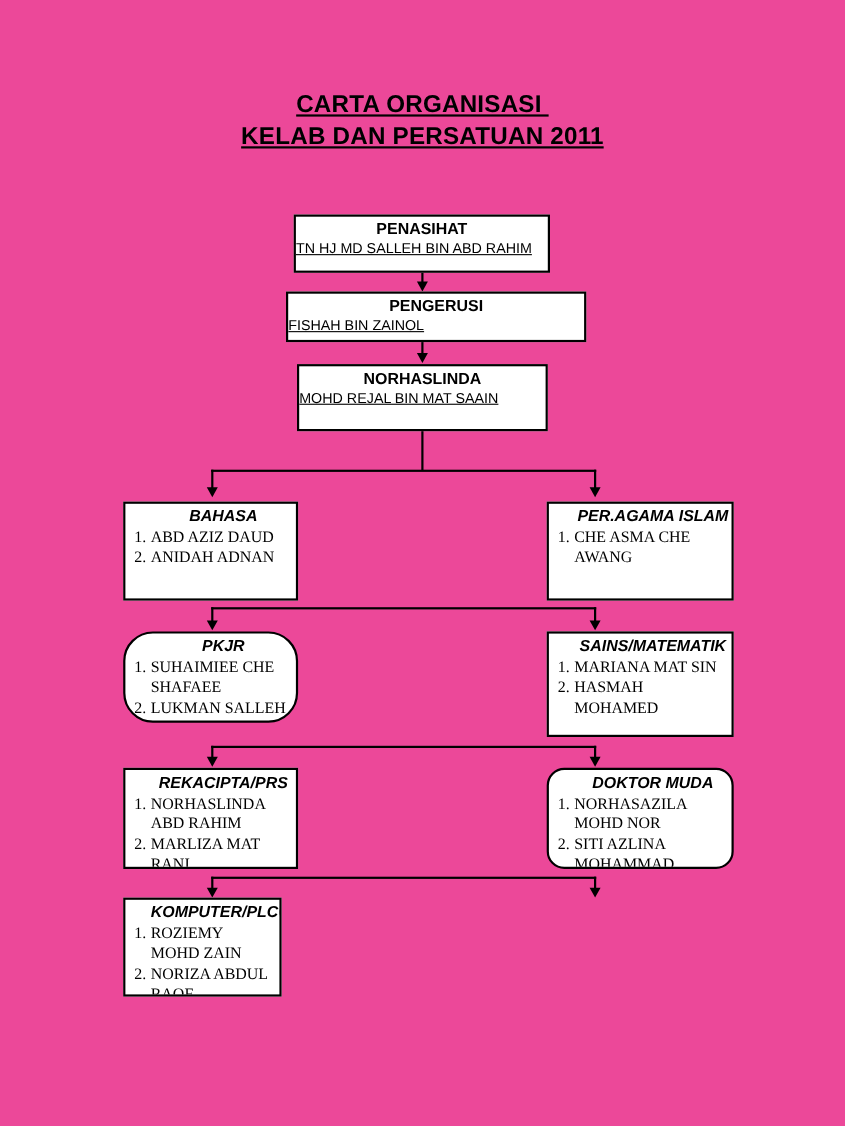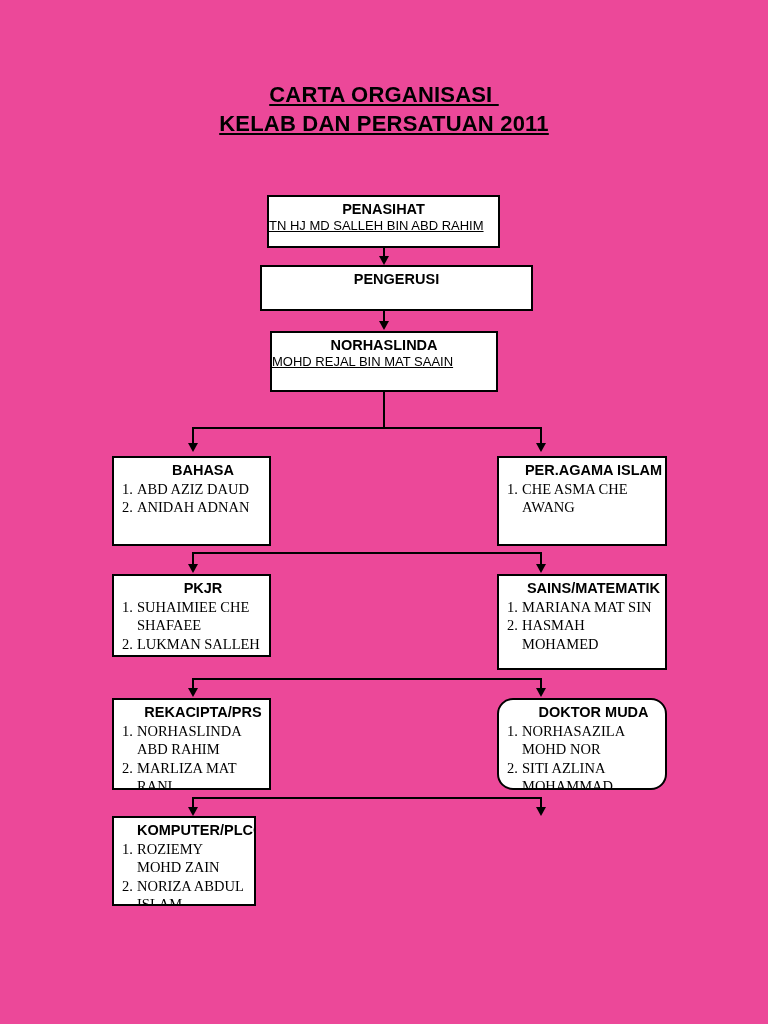--- a/index.html
+++ b/index.html
@@ -45,20 +45,21 @@
     overflow: hidden;
   }
   .node-title {
     text-align: center;
     font-size: 14.5px;
     font-weight: bold;
     line-height: 1.18;
     white-space: pre;
   }
   .node-title.ital {
+    font-style: italic;
     margin-left: 23px;
   }
   .node-sub {
     text-align: left;
     font-size: 13px;
     line-height: 1.22;
     text-decoration: underline;
   }
 
   
@@ -127,20 +128,21 @@
   <div class="node top-node" style="left:267px; top:195px; width:233px; height:53px;">
     <div class="node-title">PENASIHAT</div>
     <div class="node-sub">TN HJ MD SALLEH BIN ABD RAHIM</div>
   </div>
 
   <div class="vline" style="left:383px; top:248px; height:12px;"></div>
   <div class="arrowhead" style="left:379px; top:256px;"></div>
 
   <div class="node top-node" style="left:248px; top:265px; width:273px; height:46px;margin-left:12px;">
     <div class="node-title">PENGERUSI</div>
+    <div class="node-sub">FISHAH BIN ZAINOL</div>
   </div>
 
   <div class="vline" style="left:383px; top:311px; height:14px;"></div>
   <div class="arrowhead" style="left:379px; top:321px;"></div>
 
   <div class="node top-node" style="left:270px; top:331px; width:228px; height:61px;">
     <div class="node-title">NORHASLINDA</div>
     <div class="node-sub">MOHD REJAL BIN MAT SAAIN</div>
   </div>
 
@@ -165,21 +167,21 @@
       <li><span class="num">1.</span><span>CHE ASMA CHE AWANG</span></li>
     </ul>
   </div>
 
   <div class="hline" style="left:192px; top:552px; width:350px;"></div>
   <div class="vline" style="left:192px; top:552px; height:16px;"></div>
   <div class="arrowhead" style="left:188px; top:564px;"></div>
   <div class="vline" style="left:540px; top:552px; height:16px;"></div>
   <div class="arrowhead" style="left:536px; top:564px;"></div>
 
-  <div class="node unit" style="left:112px; top:574px; width:159px; height:83px;">
+  <div class="node unit" style="left:112px; top:574px; width:159px; height:83px;border-radius:27px;">
     <div class="node-title ital">PKJR</div>
     <ul class="member-list">
       <li><span class="num">1.</span><span>SUHAIMIEE CHE SHAFAEE</span></li>
       <li><span class="num">2.</span><span>LUKMAN SALLEH</span></li>
     </ul>
   </div>
 
   <div class="node unit" style="left:497px; top:574px; width:170px; height:96px;">
     <div class="node-title ital">SAINS/MATEMATIK</div>
     <ul class="member-list">
@@ -213,18 +215,18 @@
   <div class="hline" style="left:192px; top:797px; width:350px;"></div>
   <div class="vline" style="left:192px; top:797px; height:14px;"></div>
   <div class="arrowhead" style="left:188px; top:807px;"></div>
   <div class="vline" style="left:540px; top:797px; height:14px;"></div>
   <div class="arrowhead" style="left:536px; top:807px;"></div>
 
   <div class="node unit" style="left:112px; top:816px; width:144px; height:90px;">
     <div class="node-title ital">KOMPUTER/PLCGN</div>
     <ul class="member-list">
       <li><span class="num">1.</span><span>ROZIEMY MOHD ZAIN</span></li>
-      <li><span class="num">2.</span><span>NORIZA ABDUL ISLAM</span></li>
+      <li><span class="num">2.</span><span>NORIZA ABDUL RAOF</span></li>
     </ul>
   </div>
 
 
 </div>
 
 </body></html>

